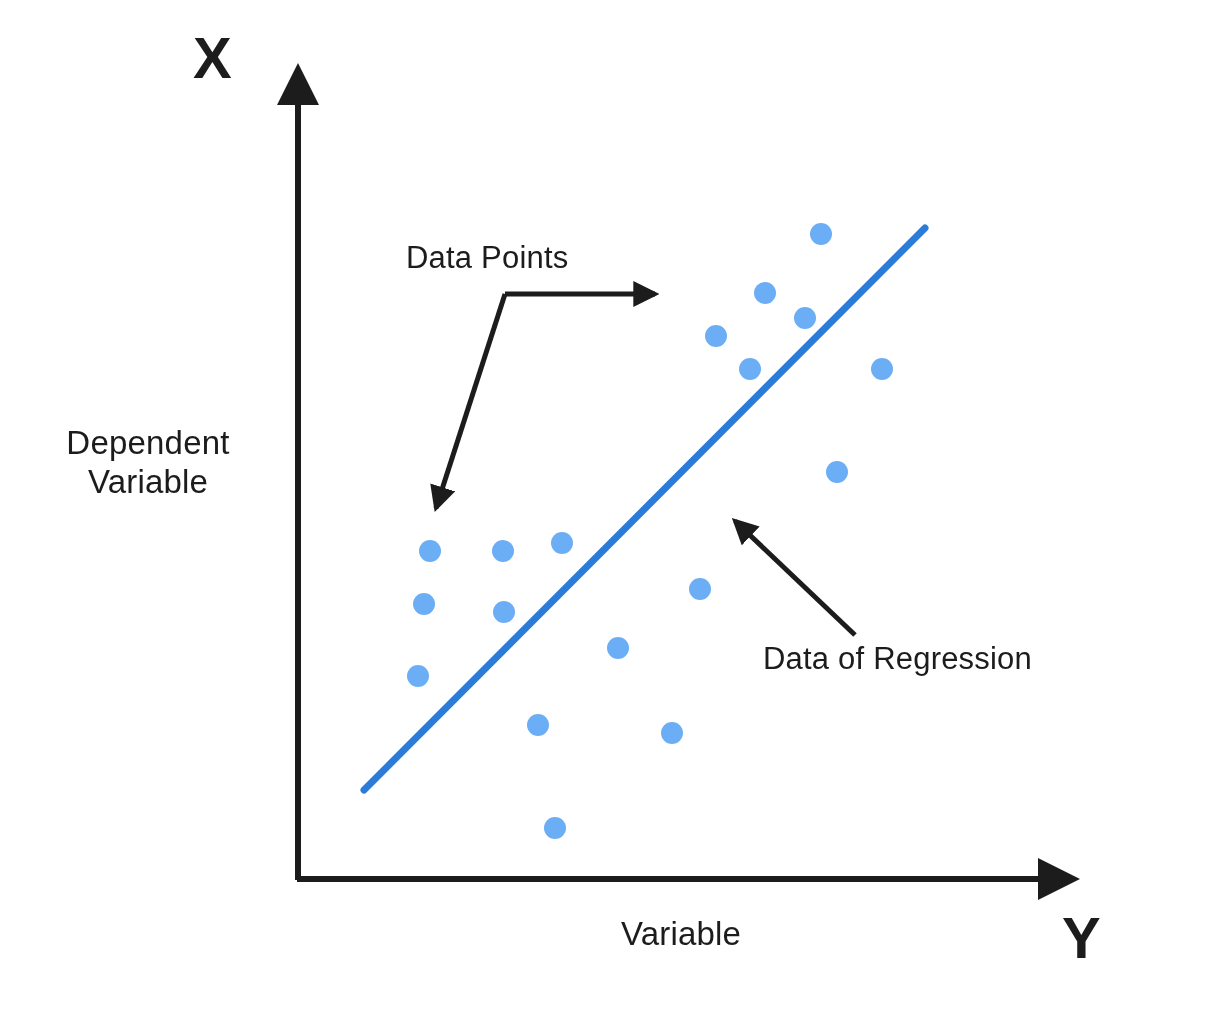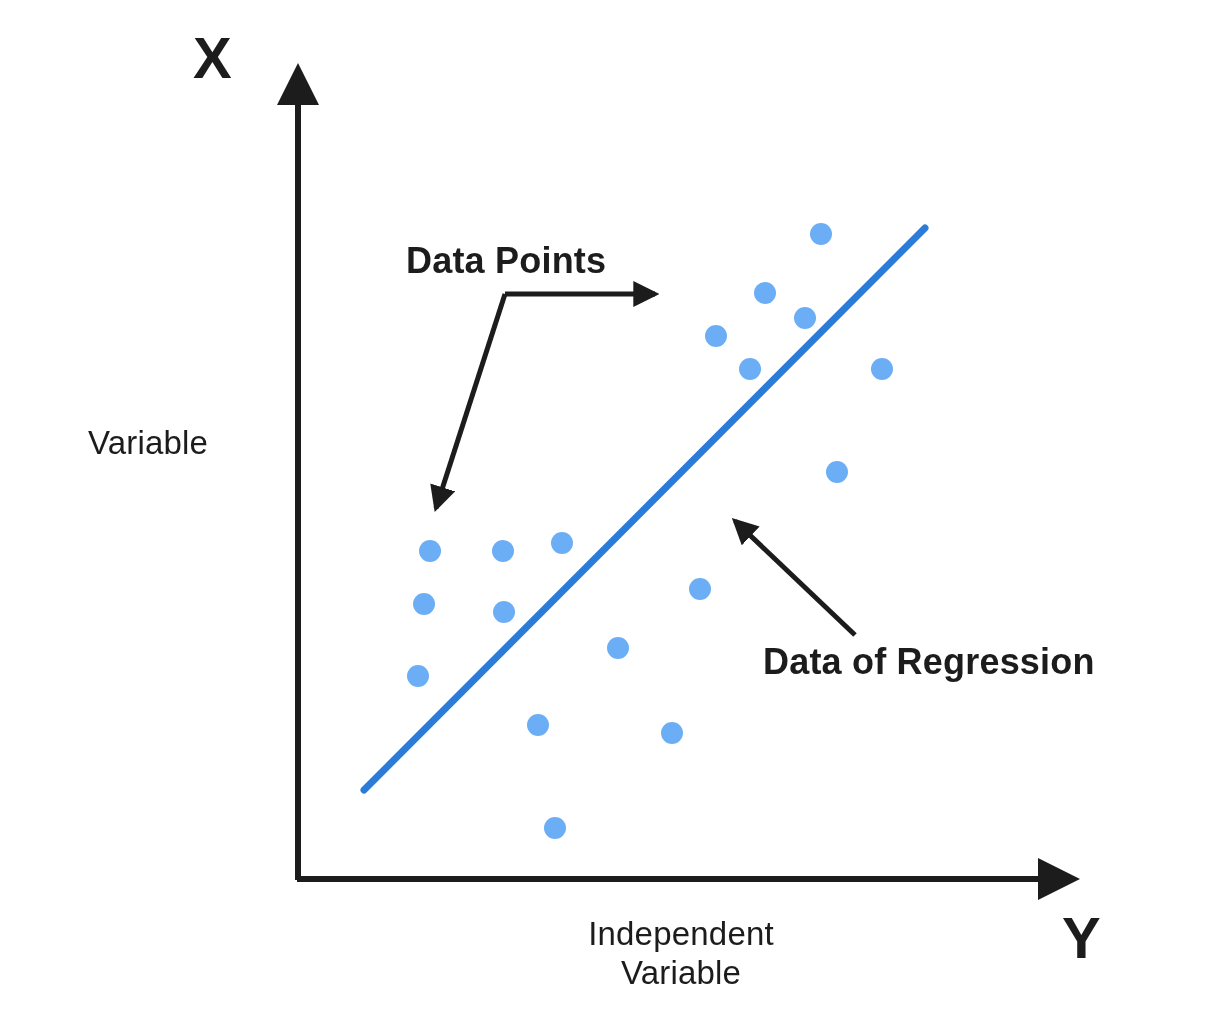--- a/index.html
+++ b/index.html
@@ -31,22 +31,22 @@
     font-family: "Liberation Sans", sans-serif;
     white-space: nowrap;
     line-height: 1.18;
   }
   .axis-letter {
     font-size: 58px;
     font-weight: 700;
     letter-spacing: 0.5px;
   }
   .annot {
-    font-size: 36px;
-    font-weight: 700;
+    font-size: 31px;
+    font-weight: 400;
     letter-spacing: 0.2px;
   }
   .axis-title {
     font-size: 33px;
     font-weight: 400;
     text-align: center;
     letter-spacing: 0.2px;
   }
   #label-x-axis-letter { left: 193px; top: 24px; }
   #label-y-axis-letter { left: 1062px; top: 904px; }
@@ -119,21 +119,21 @@
 
   <div class="label axis-letter" id="label-x-axis-letter">X</div>
 
   <div class="label axis-letter" id="label-y-axis-letter">Y</div>
 
   <div class="label annot" id="label-data-points">Data Points</div>
 
   <div class="label annot" id="label-line-of-regression">Data of Regression</div>
 
   <div class="label axis-title" id="label-dependent-variable">
+    <div>Dependent</div>
     <div>Variable</div>
   </div>
 
   <div class="label axis-title" id="label-independent-variable">
-    <div>Independent</div>
     <div>Variable</div>
   </div>
 
 </div>
 
 </body></html>

